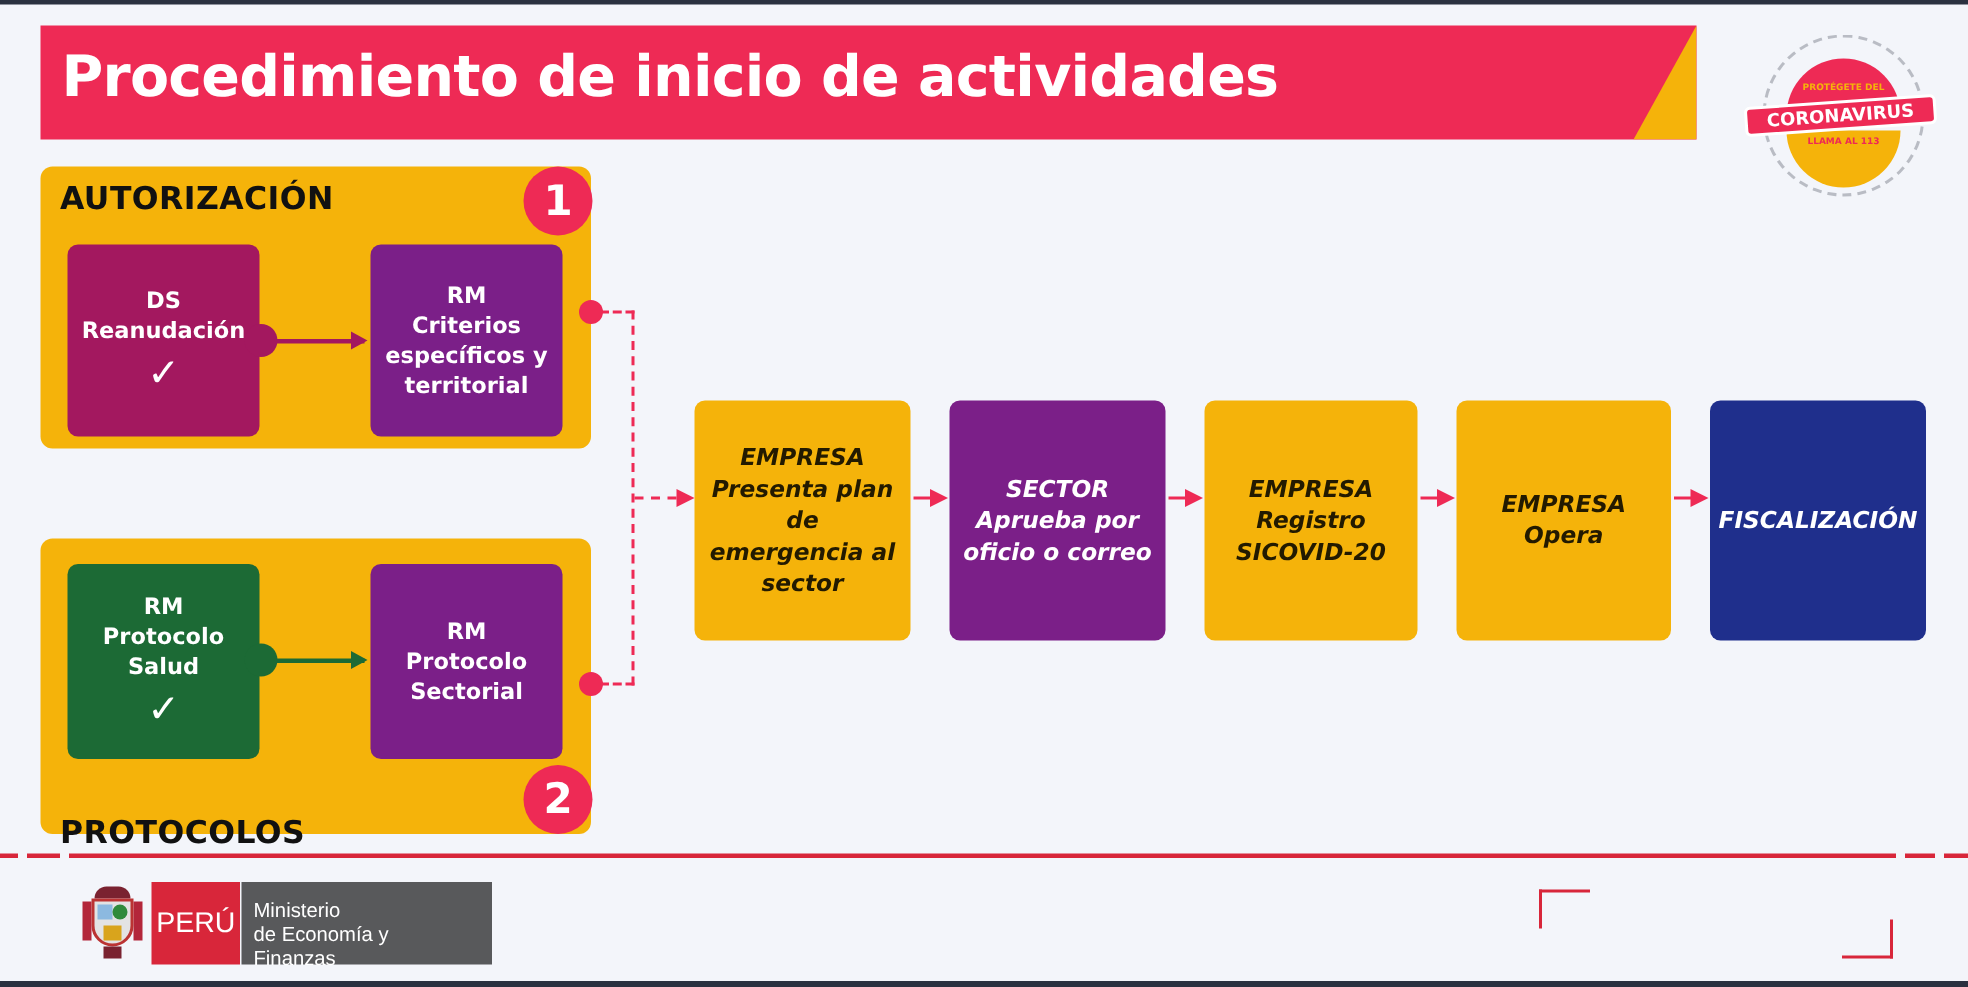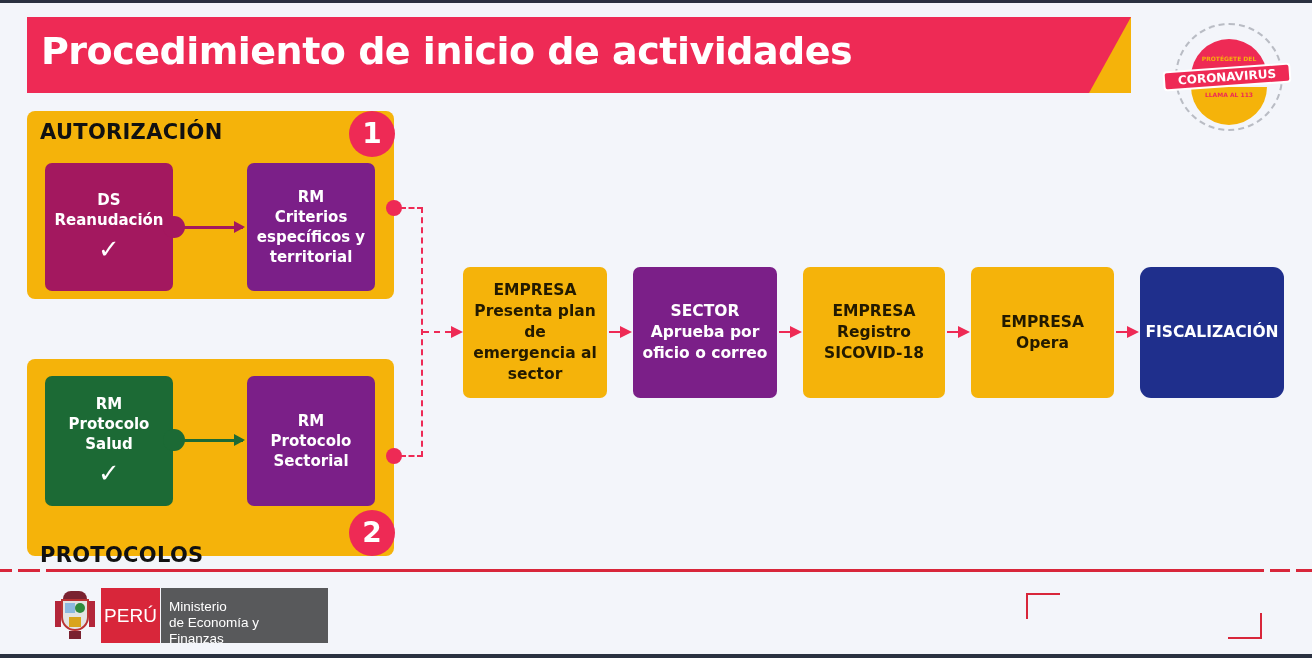--- a/index.html
+++ b/index.html
@@ -100,21 +100,21 @@
   }
 
   .dot { position: absolute; width: 16px; height: 16px; border-radius: 50%; background: #ee2a55; }
   .dash-h { position: absolute; height: 0; border-top: 2px dashed #ee2a55; }
   .dash-v { position: absolute; width: 0; border-left: 2px dashed #ee2a55; }
   .arrowhead {
     position: absolute; width: 0; height: 0;
     border-left: 12px solid #ee2a55; border-top: 6px solid transparent; border-bottom: 6px solid transparent;
   }
 
-  .flow-box { top: 264px; width: 144px; height: 131px; font-size: 15.5px; line-height: 21px; }
+  .flow-box { top: 264px; width: 144px; height: 160px; font-size: 15.5px; line-height: 21px; font-style: italic; }
   .flow-box .head { font-size: 15.5px; }
 
   
   .footer-line { left: 0; top: 566px; width: 1312px; height: 3px; background: #d8263a; }
   .footer-gap1 { left: 12px; top: 565px; width: 6px; height: 5px; background: #f3f5fa; }
   .footer-gap2 { left: 40px; top: 565px; width: 6px; height: 5px; background: #f3f5fa; }
   .footer-gap3 { left: 1264px; top: 565px; width: 6px; height: 5px; background: #f3f5fa; }
   .footer-gap4 { left: 1290px; top: 565px; width: 6px; height: 5px; background: #f3f5fa; }
 
   .shield { left: 55px; top: 588px; width: 40px; height: 50px; }
@@ -215,33 +215,33 @@
   <span class="head">SECTOR</span>
   <span>Aprueba por</span>
   <span>oficio o correo</span>
 </div>
 <div class="dash-h" style="left:779px; top:328px; width:12px;"></div>
 <div class="arrowhead" style="left:790px; top:323px;"></div>
 
 <div class="abs box flow-box c-yellow" style="left:803px; width:142px;">
   <span class="head">EMPRESA</span>
   <span>Registro</span>
-  <span>SICOVID-18</span>
+  <span>SICOVID-20</span>
 </div>
 <div class="dash-h" style="left:947px; top:328px; width:12px;"></div>
 <div class="arrowhead" style="left:958px; top:323px;"></div>
 
 <div class="abs box flow-box c-yellow" style="left:971px; width:143px;">
   <span class="head">EMPRESA</span>
   <span>Opera</span>
 </div>
 <div class="dash-h" style="left:1116px; top:328px; width:12px;"></div>
 <div class="arrowhead" style="left:1127px; top:323px;"></div>
 
-<div class="abs box flow-box c-navy" style="left:1140px;border-radius:11px;">
+<div class="abs box flow-box c-navy" style="left:1140px;">
   <span class="head">FISCALIZACIÓN</span>
 </div>
 
 <div class="abs footer-line"></div>
 <div class="abs footer-gap1"></div>
 <div class="abs footer-gap2"></div>
 <div class="abs footer-gap3"></div>
 <div class="abs footer-gap4"></div>
 
 <div class="abs shield">

